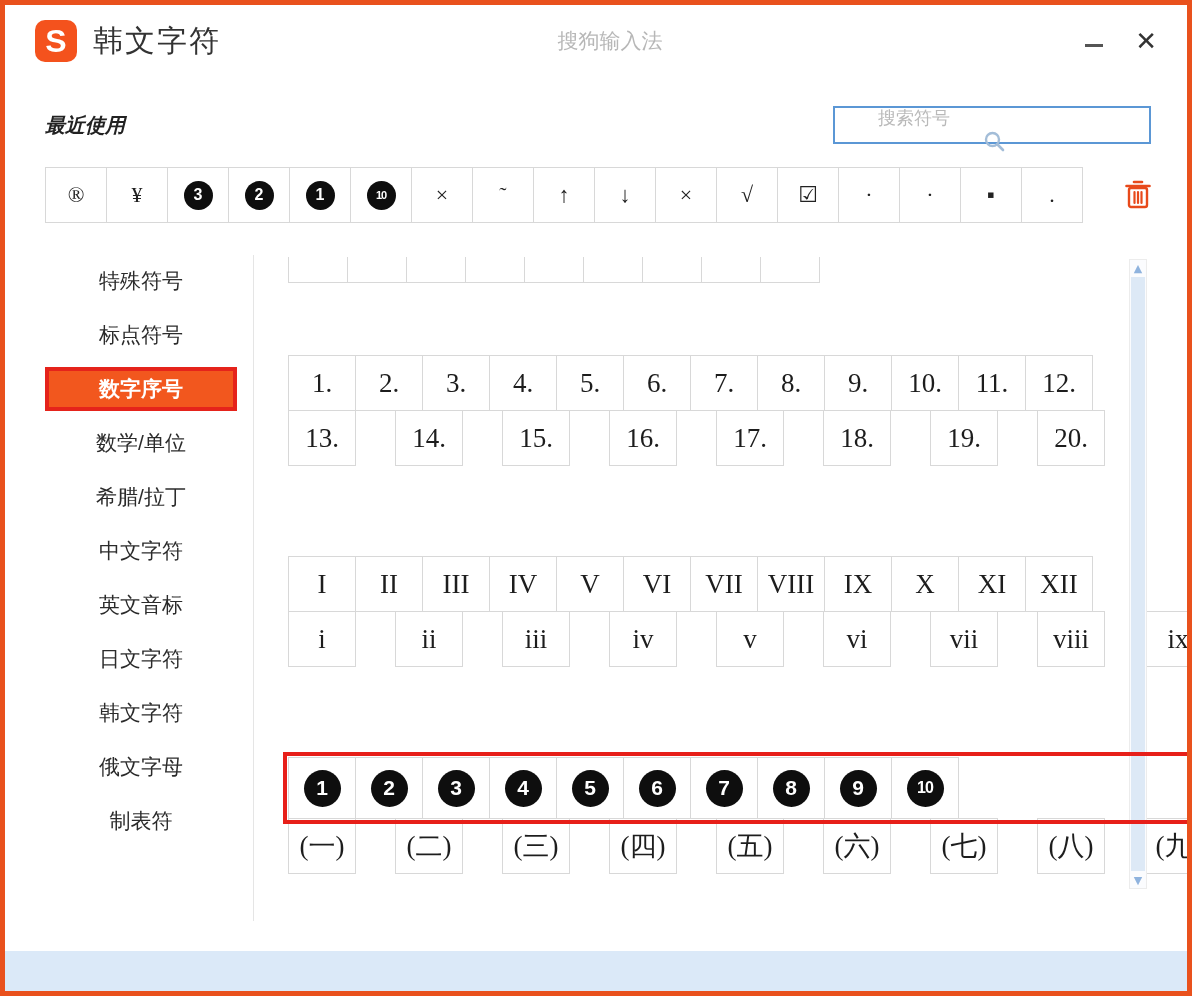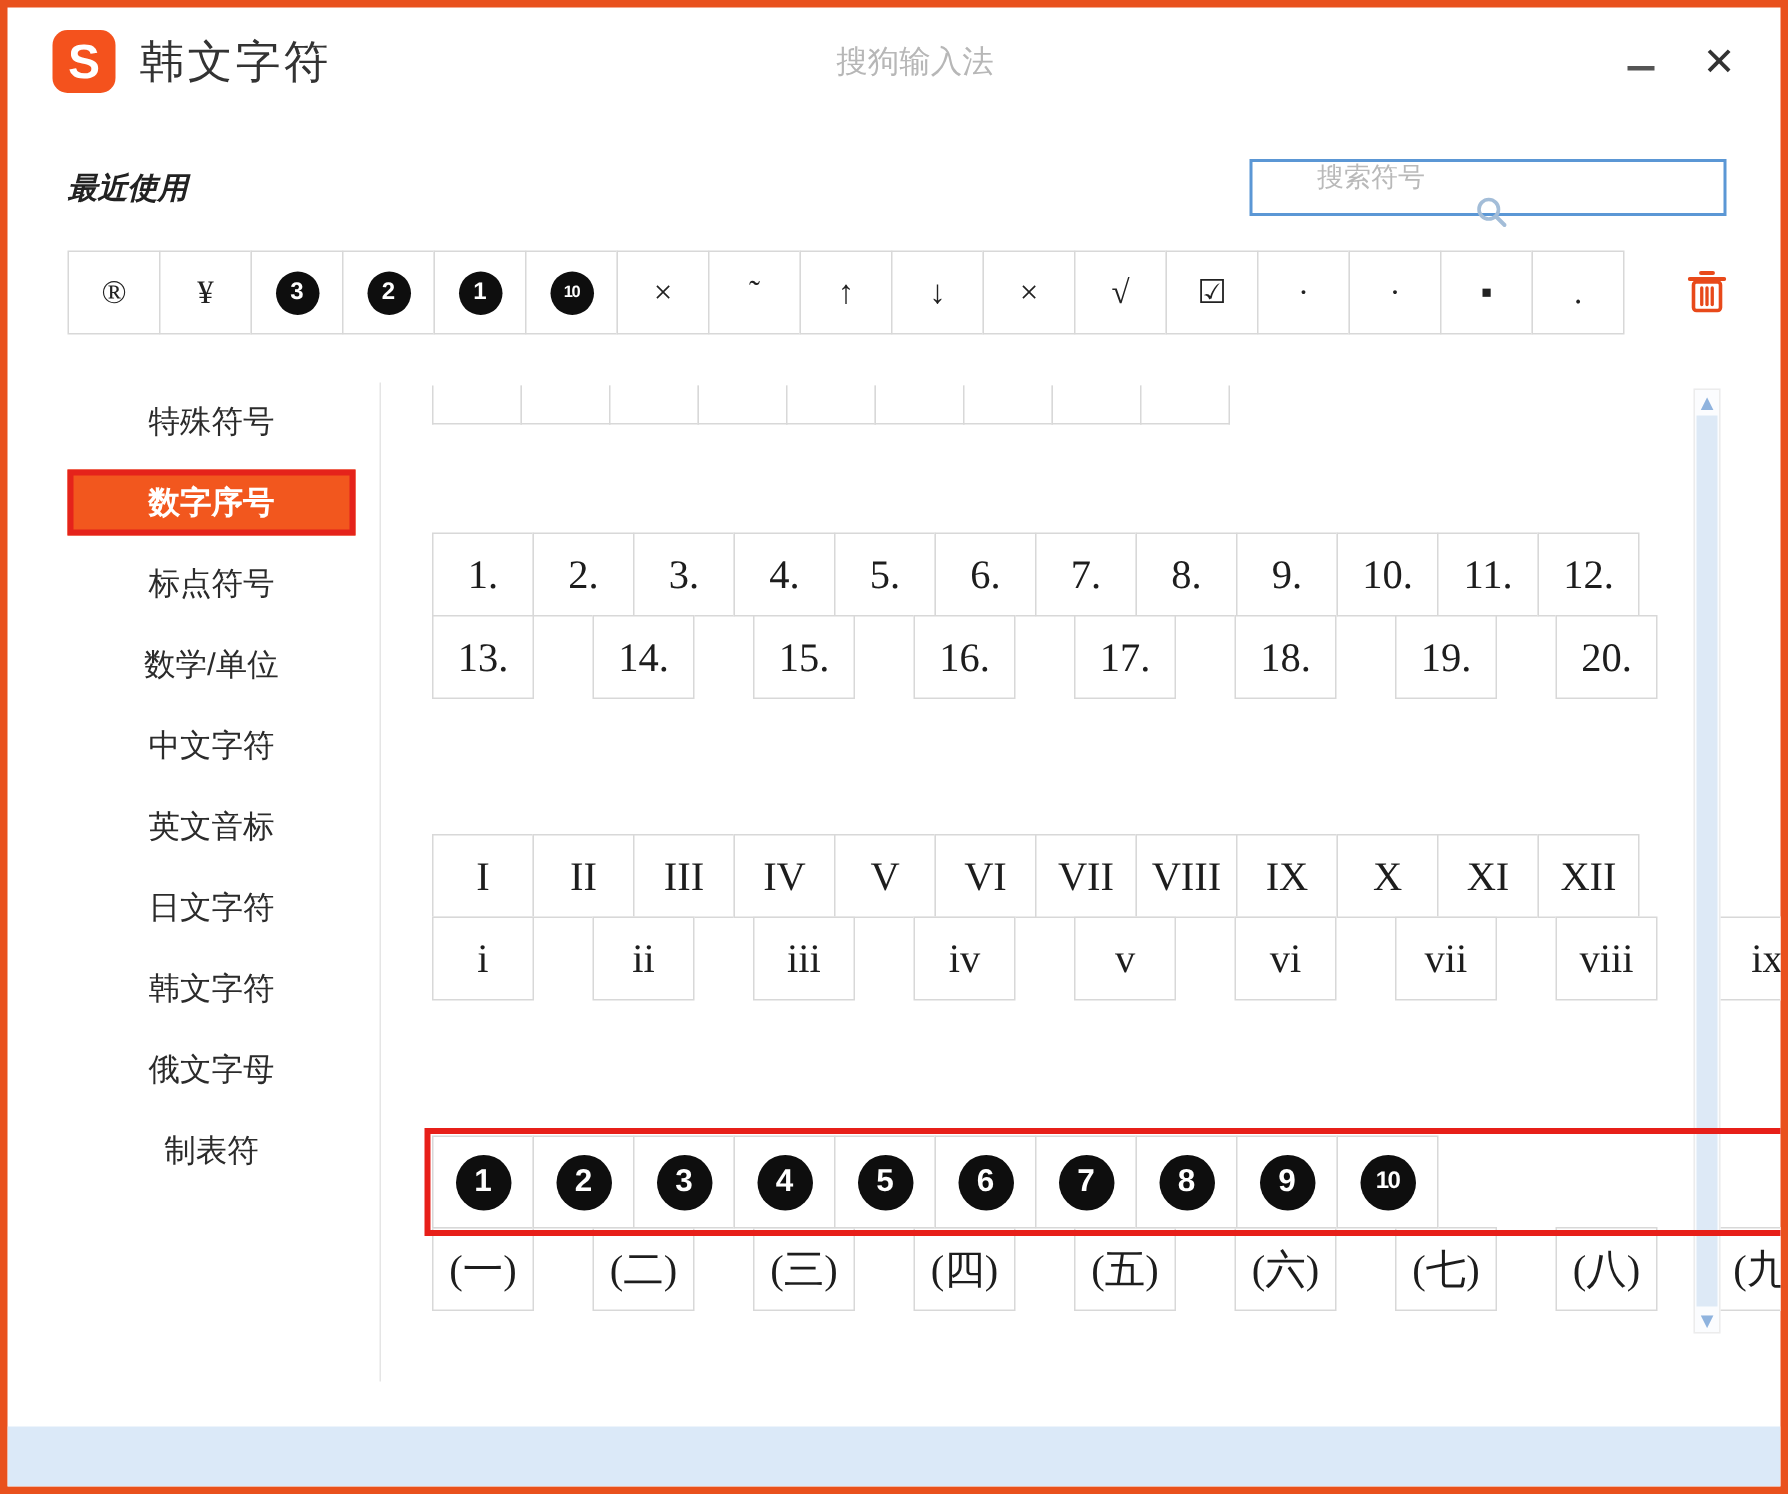--- a/index.html
+++ b/index.html
@@ -145,23 +145,24 @@
         <line x1="9" y1="2" x2="17" y2="2" stroke="#e8491a" stroke-width="2.6" stroke-linecap="round"></line>
         <line x1="9.5" y1="12" x2="9.5" y2="23" stroke="#e8491a" stroke-width="2.2" stroke-linecap="round"></line>
         <line x1="13" y1="12" x2="13" y2="23" stroke="#e8491a" stroke-width="2.2" stroke-linecap="round"></line>
         <line x1="16.5" y1="12" x2="16.5" y2="23" stroke="#e8491a" stroke-width="2.2" stroke-linecap="round"></line>
       </svg>
     </div>
   </div>
 
   <div class="sidebar">
       <div class="sidebar-item">特殊符号</div>
+      <div class="sidebar-item">标点符号</div>
       <div class="sidebar-item selected">数字序号</div>
-      <div class="sidebar-item">标点符号</div>
       <div class="sidebar-item">数学/单位</div>
+      <div class="sidebar-item">希腊/拉丁</div>
       <div class="sidebar-item">中文字符</div>
       <div class="sidebar-item">英文音标</div>
       <div class="sidebar-item">日文字符</div>
       <div class="sidebar-item">韩文字符</div>
       <div class="sidebar-item">俄文字母</div>
       <div class="sidebar-item">制表符</div>
     </div>
   <div class="divider"></div>
 
   <div class="content">

